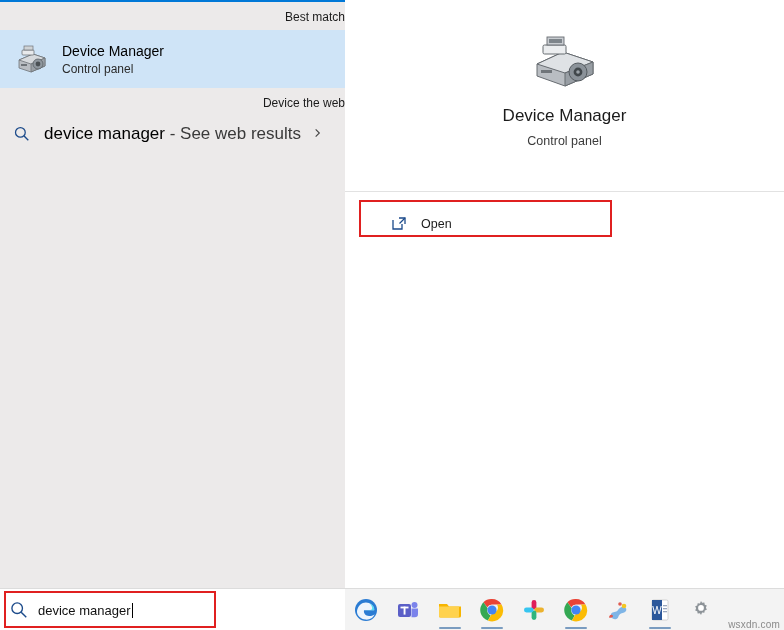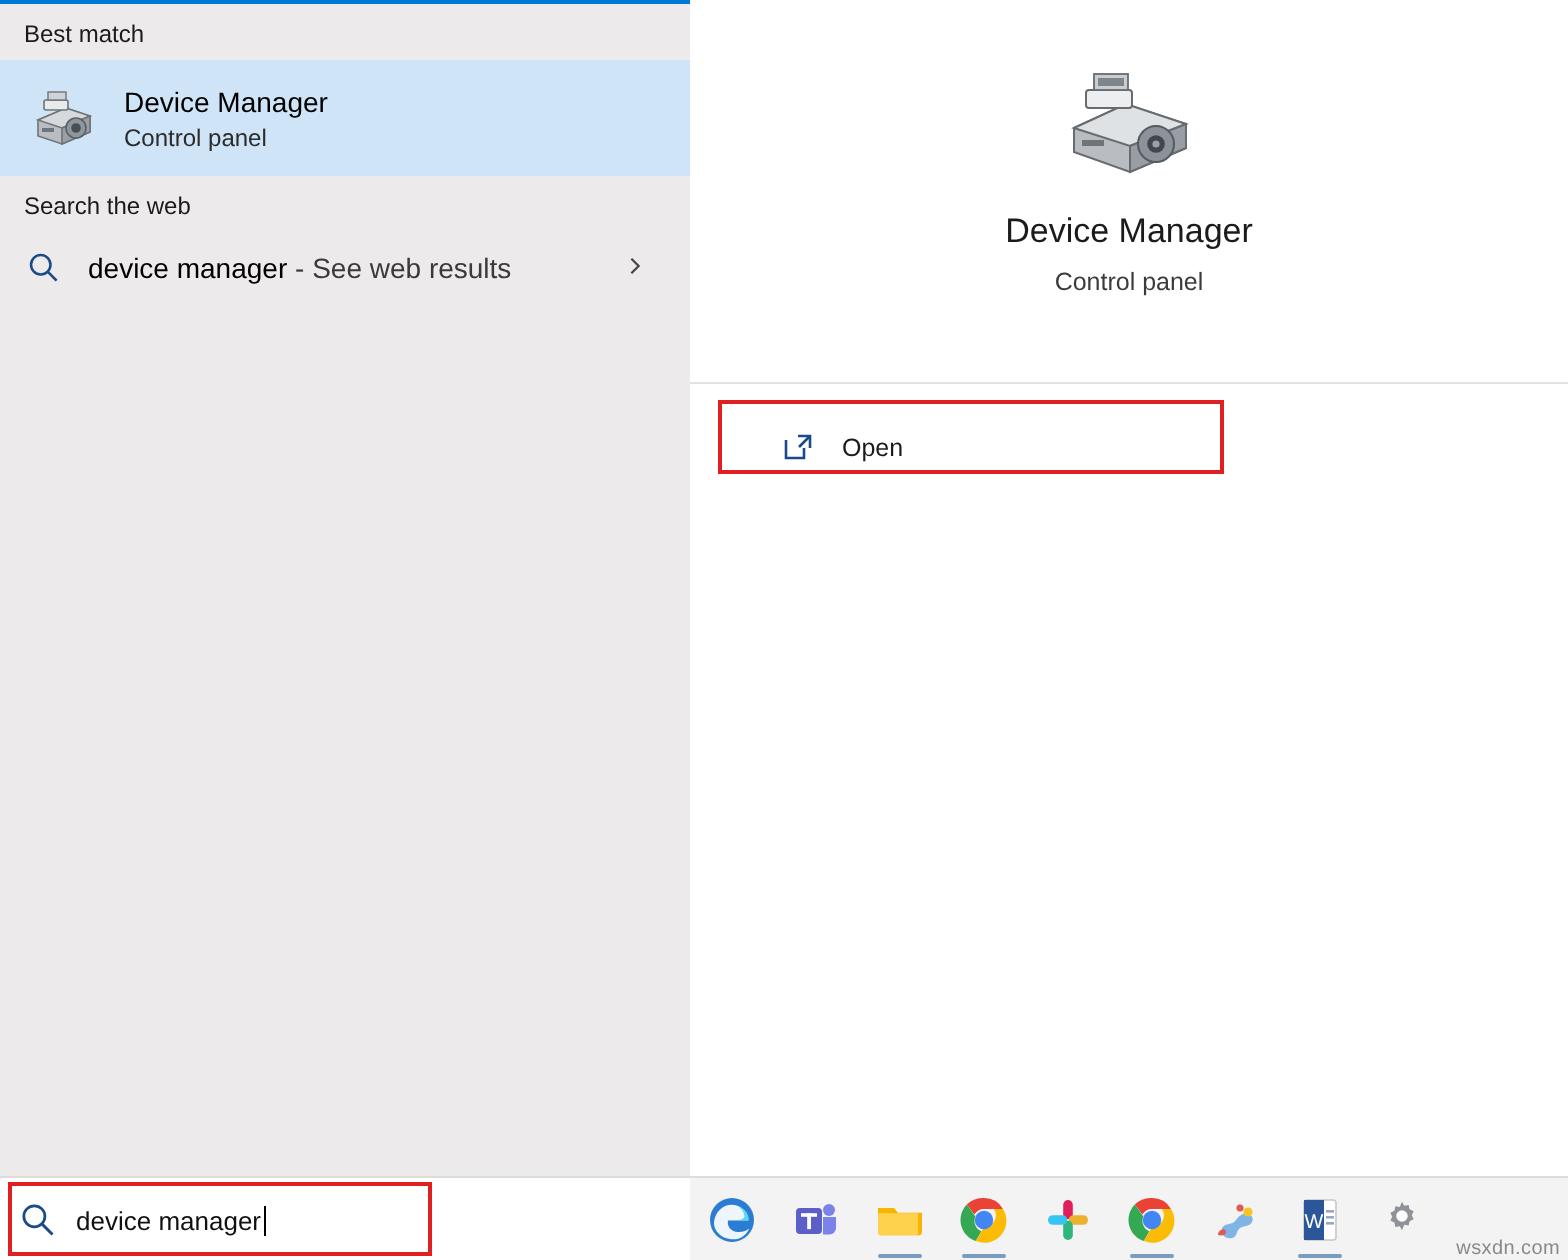--- a/index.html
+++ b/index.html
@@ -28,20 +28,21 @@
     width: 345px;
     height: 588px;
     background: #eceaea;
     border-top: 2px solid #0078d7;
   }
   .section-header {
     font-size: 12px;
     color: #1b1b1b;
     padding: 8px 0 6px 12px;
     font-weight: normal;
+    text-align: right;
   }
   .best-match-row {
     height: 58px;
     background: #cfe4f7;
     display: flex;
     align-items: center;
     padding-left: 12px;
     box-sizing: border-box;
   }
   .bm-icon {
@@ -78,21 +79,21 @@
   .web-icon {
     width: 20px;
     height: 20px;
     margin-right: 12px;
     flex: 0 0 20px;
     display: flex;
     align-items: center;
     justify-content: center;
   }
   .web-text {
-    font-size: 14px;
+    font-size: 17px;
     color: #1b1b1b;
     text-align: right;
   }
   .web-text .q {
     color: #000;
   }
   .web-text .rest {
     color: #3a3a3a;
   }
   .chev {
@@ -276,21 +277,21 @@
             <rect x="9" y="24" width="6" height="2" fill="#6f7479"></rect>
           </g>
         </svg>
       </div>
       <div class="bm-text">
         <div class="bm-title">Device Manager</div>
         <div class="bm-sub">Control panel</div>
       </div>
     </div>
 
-    <div class="section-header">Search the web</div>
+    <div class="section-header">Device the web</div>
 
     <div class="web-row">
       <div class="web-icon">
         <svg viewBox="0 0 20 20" width="18" height="18">
           <circle cx="8.2" cy="8.2" r="5.4" fill="none" stroke="#1b4a8a" stroke-width="1.4"></circle>
           <line x1="12.3" y1="12.3" x2="17" y2="17" stroke="#1b4a8a" stroke-width="1.5"></line>
         </svg>
       </div>
       <div class="web-text">
         <span class="q">device manager</span><span class="rest"> - See web results</span>

